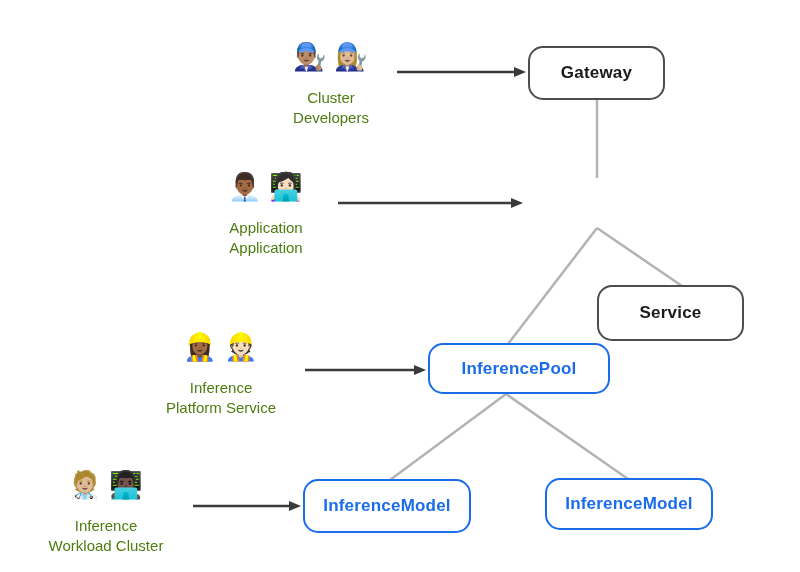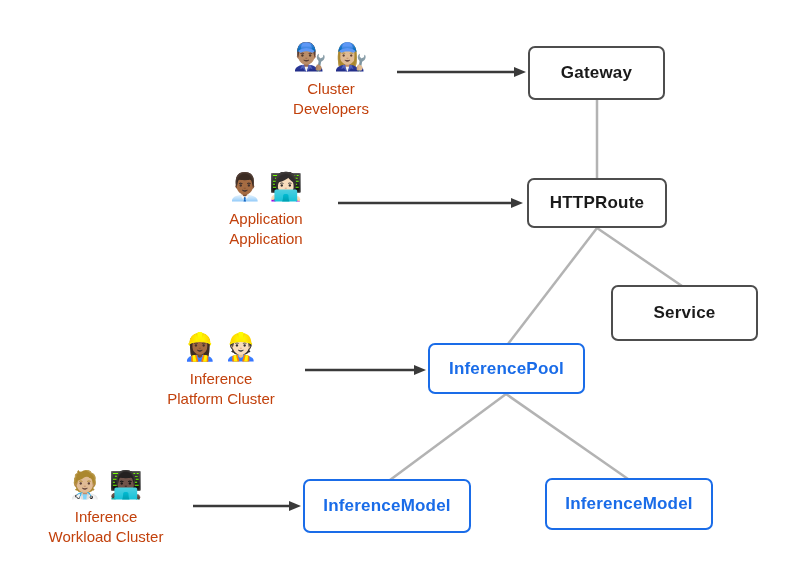--- a/index.html
+++ b/index.html
@@ -27,21 +27,21 @@
   }
   .actor-arrow {
     stroke: var(--arrow, #3a3a3a);
     stroke-width: 2.5;
     fill: none;
   }
   .node {
     position: absolute;
     background: #ffffff;
     border: 2px solid var(--core-border, #4d4d4d);
-    border-radius: 7px;
+    border-radius: 15px;
     display: flex;
     align-items: center;
     justify-content: center;
     font-weight: bold;
     font-size: 17px;
     color: var(--core-text, #1a1a1a);
     box-sizing: border-box;
     letter-spacing: 0.2px;
   }
   .node.ext {
@@ -55,24 +55,24 @@
     flex-direction: column;
     align-items: center;
     text-align: center;
   }
   .persona .emojis {
     font-size: 27px;
     line-height: 38px;
     white-space: nowrap;
   }
   .persona .plabel {
-    margin-top: 3px;
+    margin-top: 12px;
     font-size: 15px;
     line-height: 20px;
-    color: #c2410c;
+    color: #4d7c0f;
   }
 </style>
 </head>
 <body>
 
 <div class="stage">
 
   <svg class="edges" viewBox="0 0 800 572">
     <defs>
       <marker id="arrowhead" markerUnits="userSpaceOnUse" markerWidth="12" markerHeight="10" viewBox="0 0 12 10" refX="2" refY="5" orient="auto">
@@ -89,29 +89,26 @@
     <line class="actor-arrow" x1="397" y1="72" x2="516" y2="72" marker-end="url(#arrowhead)"></line>
     <line class="actor-arrow" x1="338" y1="203" x2="513" y2="203" marker-end="url(#arrowhead)"></line>
     <line class="actor-arrow" x1="305" y1="370" x2="416" y2="370" marker-end="url(#arrowhead)"></line>
     <line class="actor-arrow" x1="193" y1="506" x2="291" y2="506" marker-end="url(#arrowhead)"></line>
   </svg>
 
   <div class="node" style="left:528px; top:46px; width:137px; height:54px;">
     <span>Gateway</span>
   </div>
 
-  <div class="node" style="left:527px; top:178px; width:140px; height:50px;">
-    <span>HTTPRoute</span>
-  </div>
 
-  <div class="node" style="left:611px; top:285px; width:147px; height:56px;">
+  <div class="node" style="left:597px; top:285px; width:147px; height:56px;">
     <span>Service</span>
   </div>
 
-  <div class="node ext" style="left:428px; top:343px; width:157px; height:51px;justify-content:center;">
+  <div class="node ext" style="left:428px; top:343px; width:182px; height:51px;justify-content:center;">
     <span>InferencePool</span>
   </div>
 
   <div class="node ext" style="left:303px; top:479px; width:168px; height:54px;">
     <span>InferenceModel</span>
   </div>
 
   <div class="node ext" style="left:545px; top:478px; width:168px; height:52px;">
     <span>InferenceModel</span>
   </div>
@@ -129,21 +126,21 @@
     <div class="plabel">
       <div>Application</div>
       <div>Application</div>
     </div>
   </div>
 
   <div class="persona" style="left:136px; top:328px;">
     <div class="emojis">👷🏾‍♀️ 👷🏻</div>
     <div class="plabel">
       <div>Inference</div>
-      <div>Platform Cluster</div>
+      <div>Platform Service</div>
     </div>
   </div>
 
   <div class="persona" style="left:21px; top:466px;">
     <div class="emojis">🧑🏼‍⚕️ 👨🏿‍💻</div>
     <div class="plabel">
       <div>Inference</div>
       <div>Workload Cluster</div>
     </div>
   </div>

